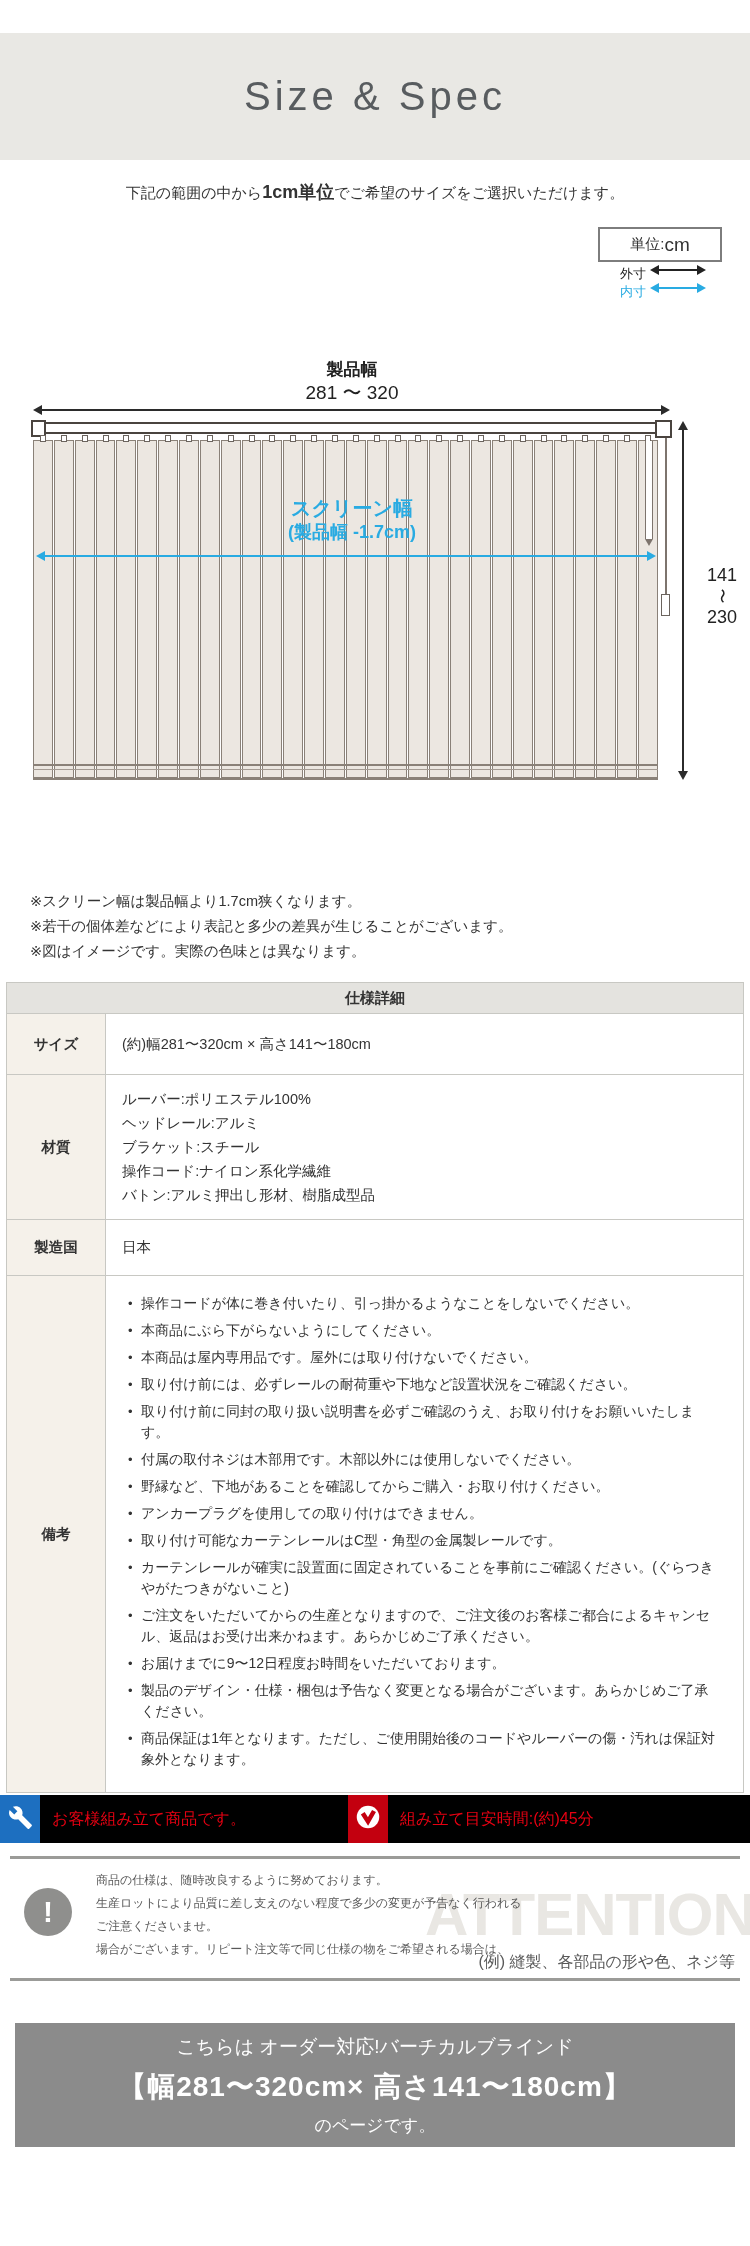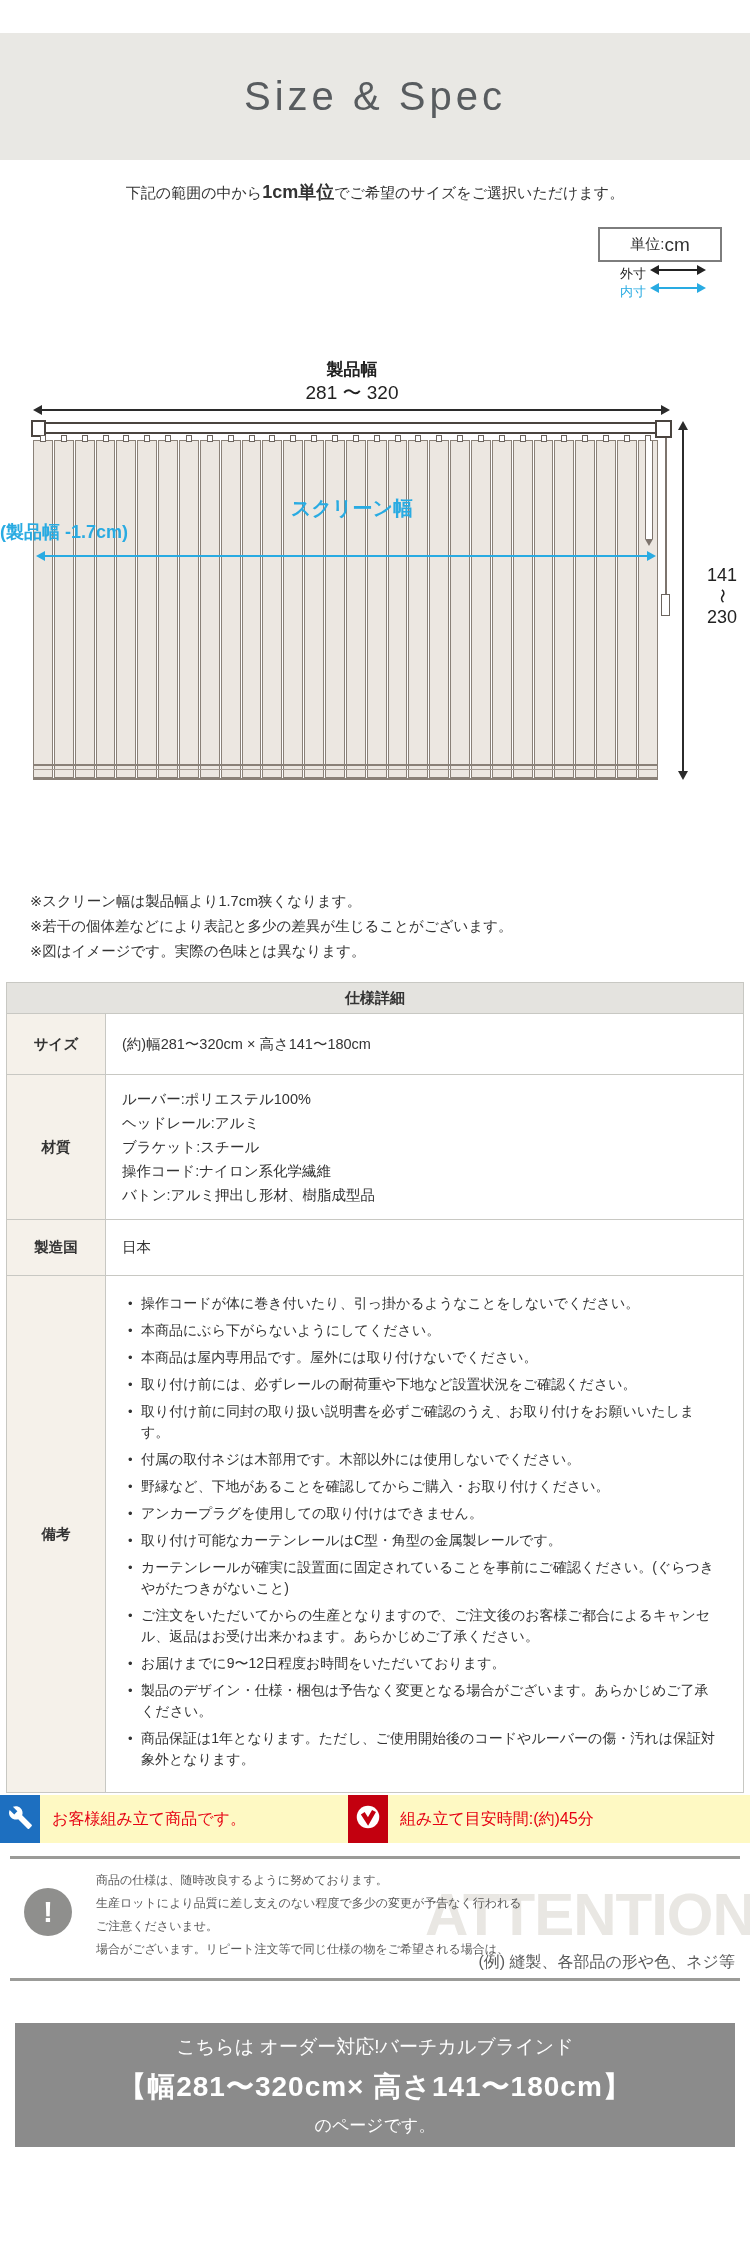--- a/index.html
+++ b/index.html
@@ -44,21 +44,21 @@
   .slat{flex:1;background:#ece7e1;border:1px solid #8a8178;position:relative;}
   .slat:before{content:"";position:absolute;left:50%;top:-6px;width:4px;height:5px;margin-left:-3px;
                background:#fff;border:1px solid #6b645e;}
   .band1{left:33px;top:764px;width:625px;height:2px;background:#8a8178;}
   .band2{left:33px;top:769px;width:625px;height:1px;background:#a49b93;}
   .cord-loop{left:645px;top:441px;width:6px;height:98px;background:#fff;border-left:1.5px solid #7d746d;border-right:1.5px solid #7d746d;}
   .cord-tip{left:645px;top:539px;width:0;height:0;border-left:4.5px solid transparent;border-right:4.5px solid transparent;border-top:7px solid #7d746d;}
   .cord-line{left:665px;top:438px;width:2px;height:156px;background:#7d746d;}
   .baton{left:661px;top:594px;width:9px;height:22px;background:#fff;border:1.5px solid #6b645e;box-sizing:border-box;}
   .sw-label{left:0;top:495px;width:704px;text-align:center;font-size:20px;font-weight:bold;color:#29abe2;}
-  .sw-sub{left:0;top:520px;width:704px;font-size:18px;font-weight:bold;color:#29abe2;}
+  .sw-sub{left:0;top:520px;width:704px;text-align:center;font-size:18px;font-weight:bold;color:#29abe2;}
   .sw-arrow{left:36px;top:551px;width:620px;color:#29abe2;}
   .arrow-v{position:absolute;width:10px;}
   .arrow-v .line{position:absolute;top:4px;bottom:4px;left:50%;width:2px;margin-left:-1px;background:currentColor;}
   .arrow-v:before{content:"";position:absolute;top:0;left:50%;margin-left:-5px;
      border-left:5px solid transparent;border-right:5px solid transparent;border-bottom:9px solid currentColor;}
   .arrow-v:after{content:"";position:absolute;bottom:0;left:50%;margin-left:-5px;
      border-left:5px solid transparent;border-right:5px solid transparent;border-top:9px solid currentColor;}
   .h-arrow{left:678px;top:421px;height:359px;color:#2b2b2b;}
   .h-labels{left:694px;top:564px;width:56px;text-align:center;font-size:18px;color:#222;line-height:22px;}
   .h-labels .tilde{display:block;transform:rotate(90deg);height:20px;line-height:20px;font-size:15px;}
@@ -78,21 +78,21 @@
   .row-size{min-height:60px;}
   .row-material{min-height:130px;}
   .row-material .spec-value div{line-height:24px;}
   .row-country{min-height:55px;}
   .row-notes{min-height:516px;}
   ul.bullets{margin:0;padding:4px 6px 4px 4px;list-style:none;}
   ul.bullets li{position:relative;padding-left:15px;margin-bottom:6px;line-height:21px;font-size:14px;}
   ul.bullets li:before{content:"\2022";position:absolute;left:2px;top:0;font-size:13px;}
 
   
-  .asm{left:0;top:1795px;width:750px;height:48px;background:#fef9c3;}
+  .asm{left:0;top:1795px;width:750px;height:48px;background:#000000;}
   .asm-sq{position:absolute;top:0;width:40px;height:48px;display:flex;align-items:center;justify-content:center;}
   .asm-blue{left:0;background:#1d6fc0;}
   .asm-red{left:348px;background:#c3000f;}
   .asm-text{position:absolute;top:0;height:48px;display:flex;align-items:center;color:#e60012;font-size:16px;}
   .asm-t1{left:52px;}
   .asm-t2{left:400px;}
 
   
   .att-line{left:10px;width:730px;height:3px;background:#9b9b98;}
   .att-top{top:1856px;} .att-bottom{top:1978px;}

